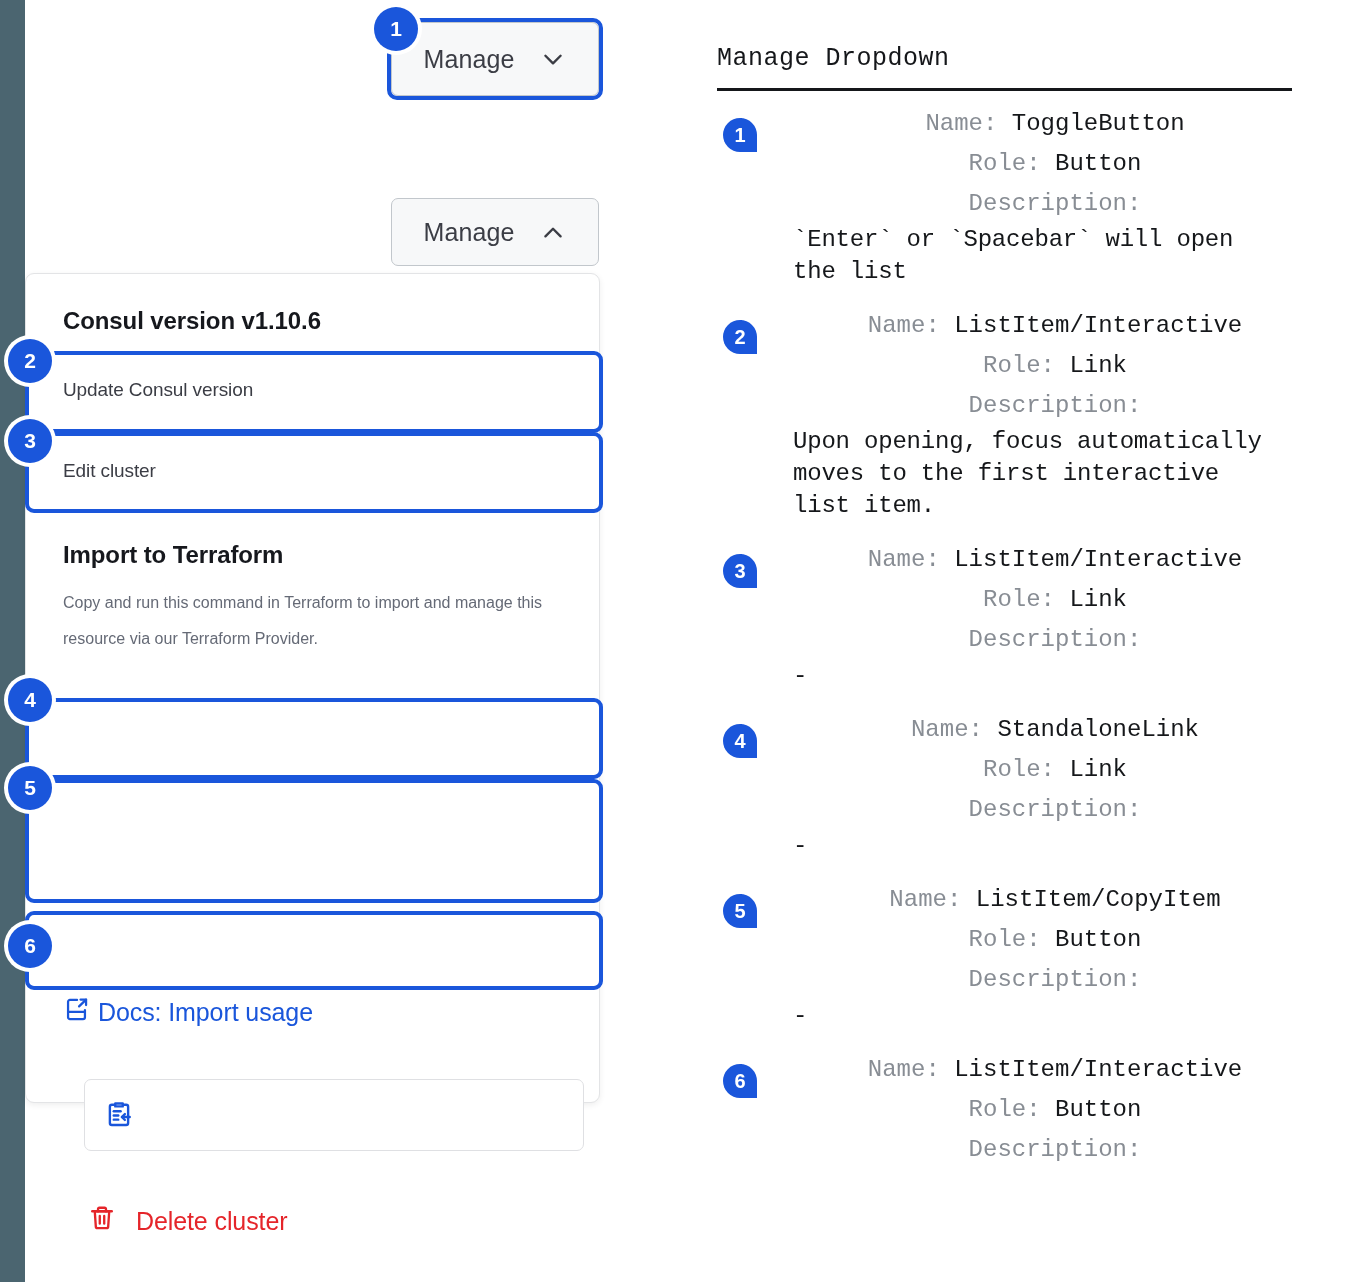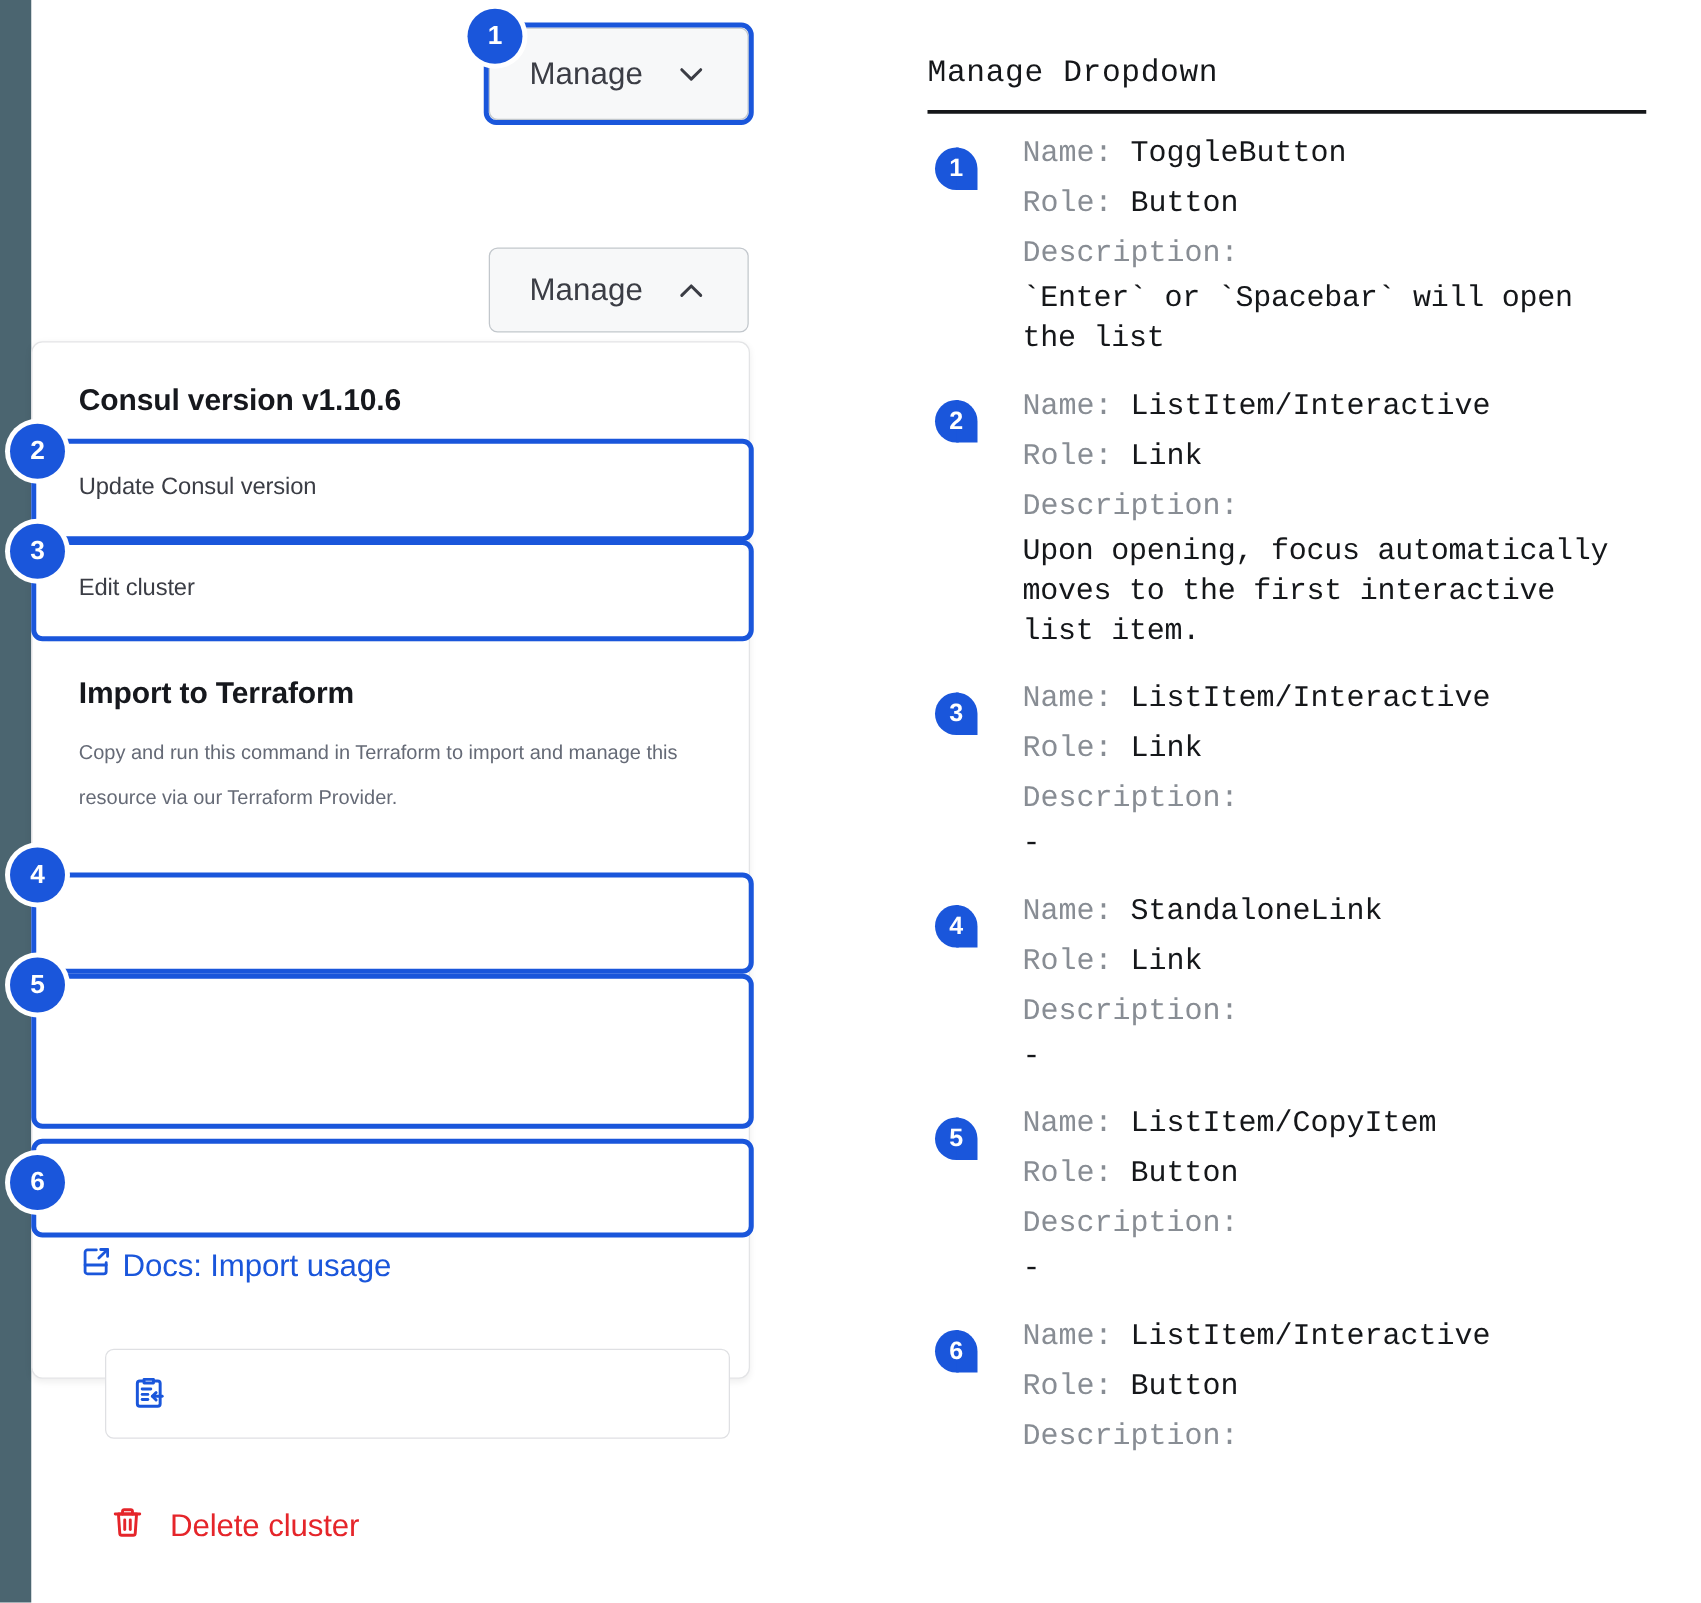--- a/index.html
+++ b/index.html
@@ -199,21 +199,21 @@
   #bdg-1 { left: 374px; top: 7px; }
   #bdg-2 { left: 8px;  top: 339px; }
   #bdg-3 { left: 8px;  top: 419px; }
   #bdg-4 { left: 8px;  top: 678px; }
   #bdg-5 { left: 8px;  top: 766px; }
   #bdg-6 { left: 8px;  top: 924px; }
 
   
   .right-pane {
     position: absolute;
-    left: 742px; top: 0;
+    left: 717px; top: 0;
     width: 600px; height: 962px;
     font-family: "Liberation Mono", monospace;
   }
   .rp-title {
     position: absolute;
     left: 0; top: 44px;
     font-size: 25px;
     color: #15171a;
     letter-spacing: .5px;
   }
@@ -256,20 +256,21 @@
   }
   .rp-body {
     margin-left: 28px;
     flex: 1;
   }
   .rp-line {
     font-size: 24px;
     line-height: 40px;
     color: #15171a;
     white-space: pre-wrap;
+    text-align: center;
   }
   .rp-key { color: #888d94; }
   .rp-val { color: #15171a; }
   .rp-desc {
     font-size: 24px;
     line-height: 32px;
     color: #15171a;
     white-space: pre-wrap;
     letter-spacing: -.2px;
   }

